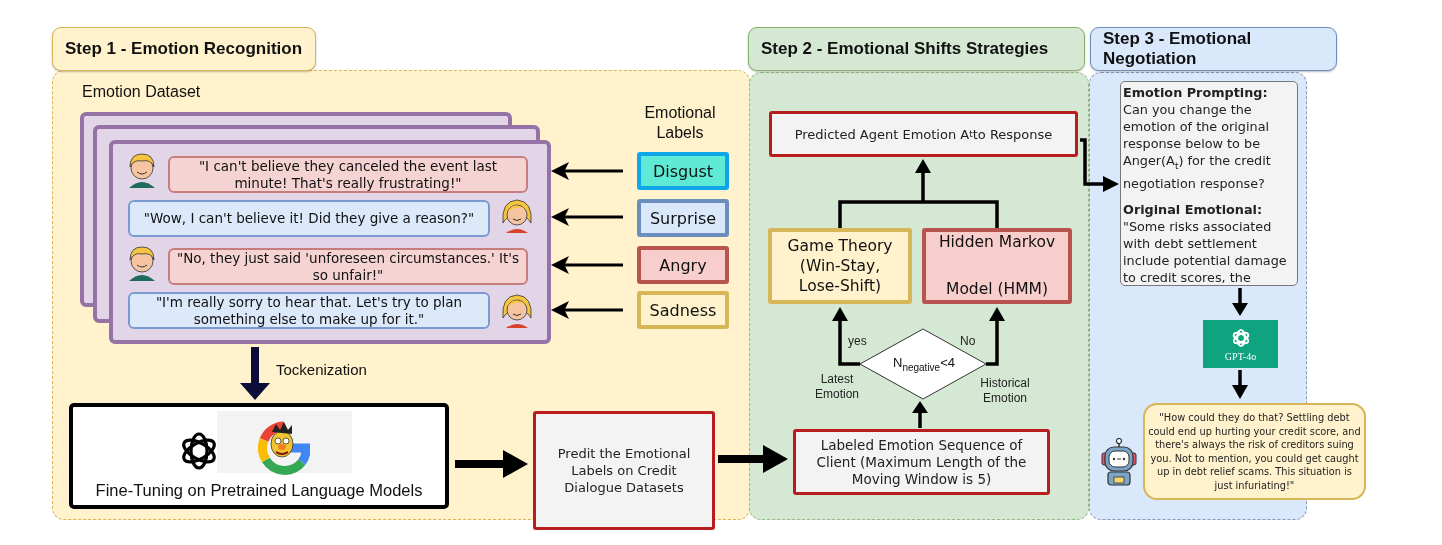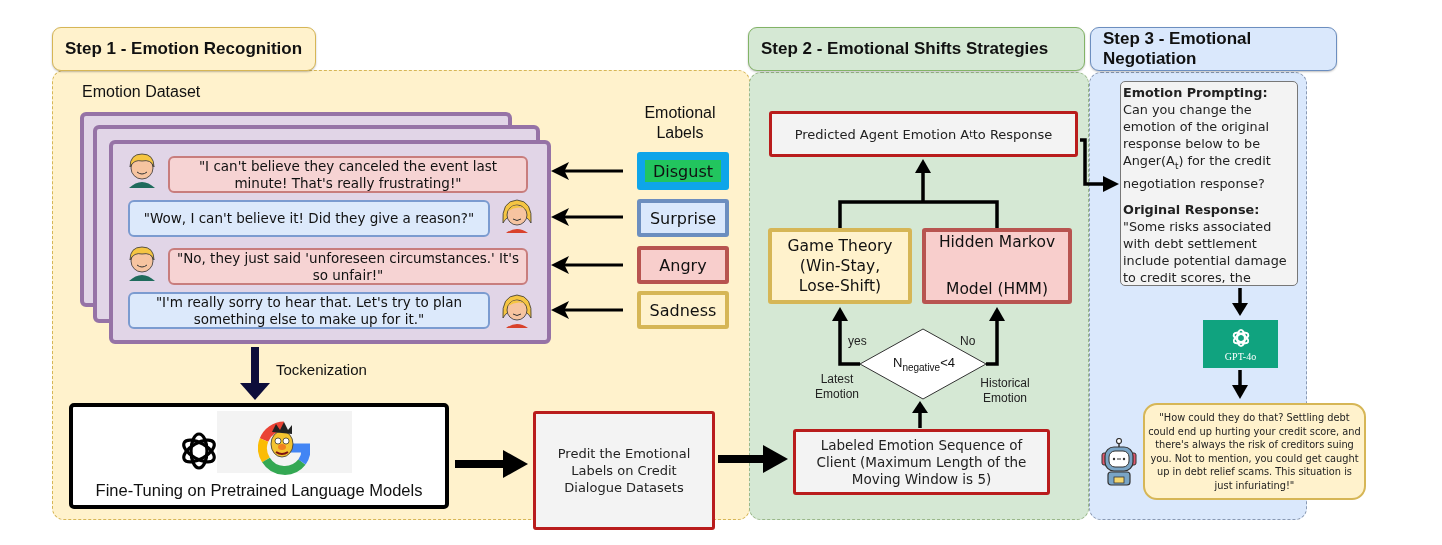--- a/index.html
+++ b/index.html
@@ -64,21 +64,21 @@
 <div class="abs bubble bubble-pink hand" style="left:168px;top:156px;width:360px;height:37px;">"I can't believe they canceled the event last minute! That's really frustrating!"</div>
 <div class="abs bubble bubble-blue hand" style="left:128px;top:200px;width:362px;height:37px;">"Wow, I can't believe it! Did they give a reason?"</div>
 <div class="abs bubble bubble-pink hand" style="left:168px;top:248px;width:360px;height:37px;">"No, they just said 'unforeseen circumstances.' It's so unfair!"</div>
 <div class="abs bubble bubble-blue hand" style="left:128px;top:292px;width:362px;height:37px;">"I'm really sorry to hear that. Let's try to plan something else to make up for it."</div>
 
 <div class="abs small-label" style="left:630px;top:103px;width:100px;font-size:16px;line-height:20px;color:#111;">
   <div>Emotional</div>
   <div>Labels</div>
 </div>
 
-<div class="abs label-box hand" style="left:637px;top:152px;width:92px;height:38px;background:#22c55e;border:8px solid #0ea5e9;">Disgust</div>
+<div class="abs label-box hand" style="left:637px;top:152px;width:92px;height:38px;background:#5eead4;border:4px solid #0ea5e9;">Disgust</div>
 <div class="abs label-box hand" style="left:637px;top:199px;width:92px;height:38px;background:#dae8fc;border:4px solid #6c8ebf;">Surprise</div>
 <div class="abs label-box hand" style="left:637px;top:246px;width:92px;height:38px;background:#f8cecc;border:4px solid #b85450;">Angry</div>
 <div class="abs label-box hand" style="left:637px;top:291px;width:92px;height:38px;background:#fff2cc;border:4px solid #d6b656;">Sadness</div>
 
 <div class="abs" style="left:276px;top:361px;font-size:15px;">Tockenization</div>
 
 <div class="abs" style="left:69px;top:403px;width:380px;height:106px;background:#fff;border:4px solid #000;border-radius:5px;"></div>
 <div class="abs" style="left:217px;top:411px;width:135px;height:62px;background:#f3f3f3;"></div>
 <svg width="46" height="46" style="left:176px;top:428px;" viewBox="0 0 46 46">
   <g fill="none" stroke="#000" stroke-width="3.2">
@@ -138,21 +138,21 @@
 </div>
 
 <div class="abs gray-box hand" style="left:793px;top:429px;width:257px;height:66px;padding:0 8px;font-size:13.5px;">Labeled Emotion Sequence of Client (Maximum Length of the Moving Window is 5)</div>
 
 <div class="abs hand" style="left:1120px;top:81px;width:178px;height:205px;background:#f3f3f3;border:1px solid #777;border-radius:5px;padding:2px 2px;font-size:12.8px;line-height:17px;color:#222;overflow:hidden;">
   <div style="font-weight:bold;">Emotion Prompting:</div>
   <div>
     <span>Can you change the emotion of the original response below to be Anger(A</span><sub style="font-size:9px;">t</sub><span>) for the credit negotiation response?</span>
   </div>
   <div style="height:9px;"></div>
-  <div style="font-weight:bold;">Original Response:</div>
+  <div style="font-weight:bold;">Original Emotional:</div>
   <div>"Some risks associated with debt settlement include potential damage to credit scores, the possibility of being sued by creditors, and the risk of encountering debt relief scams.."</div>
 </div>
 
 <div class="abs" style="left:1203px;top:320px;width:75px;height:48px;background:#10a37f;display:flex;flex-direction:column;align-items:center;justify-content:center;color:#fff;">
   <svg width="22" height="22" viewBox="0 0 46 46" style="position:static;">
     <g fill="none" stroke="#fff" stroke-width="4">
       <ellipse cx="23" cy="23" rx="8" ry="17"></ellipse>
       <ellipse cx="23" cy="23" rx="8" ry="17" transform="rotate(60 23 23)"></ellipse>
       <ellipse cx="23" cy="23" rx="8" ry="17" transform="rotate(120 23 23)"></ellipse>
     </g>

